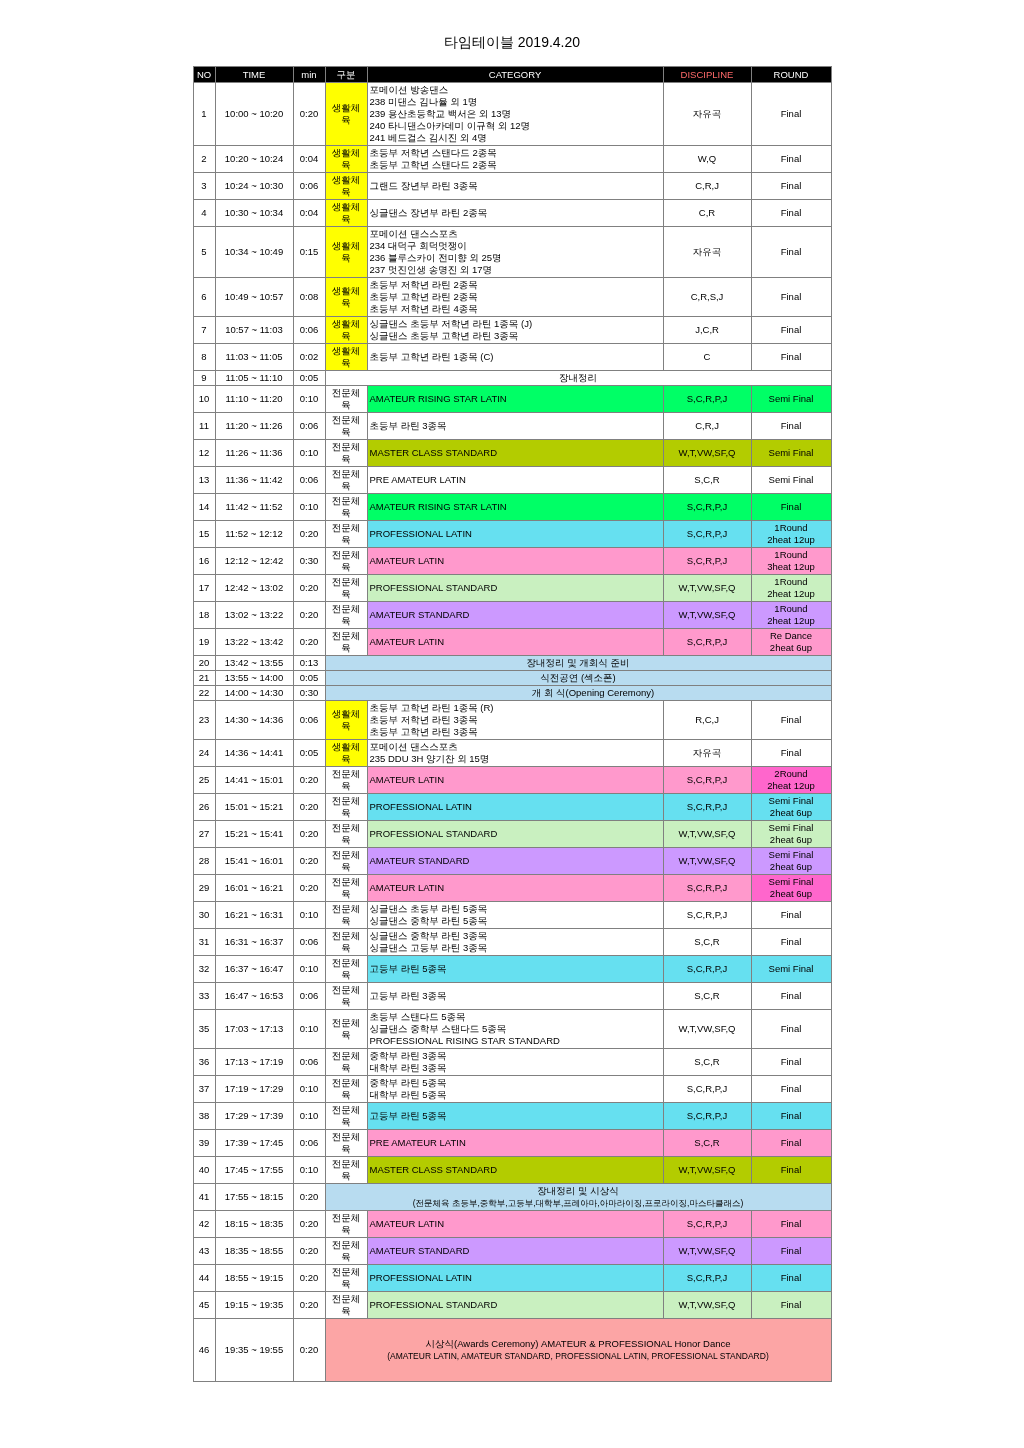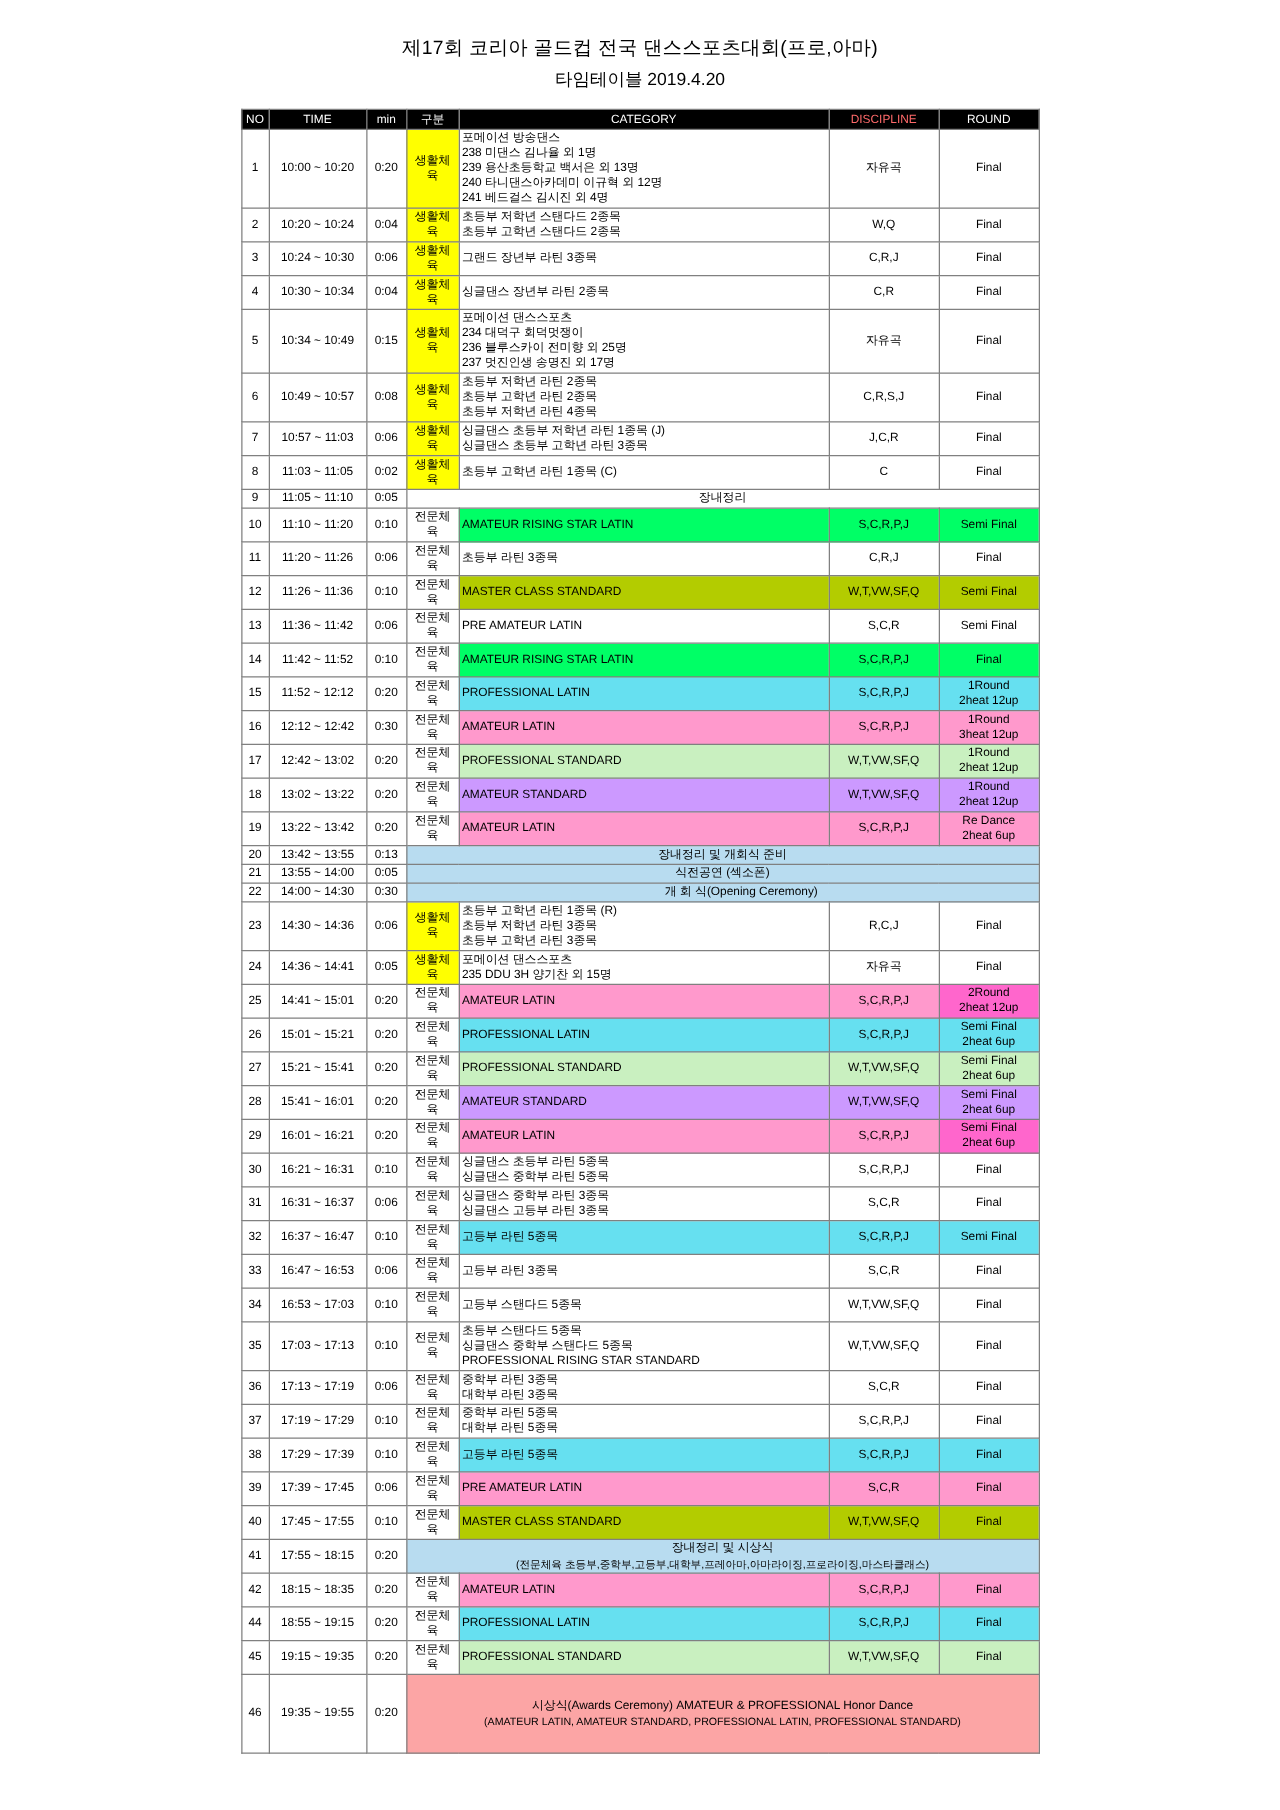--- a/index.html
+++ b/index.html
@@ -23,21 +23,20 @@
   td.cat{text-align:left;padding-left:6px;}
   .cellline{display:block;}
   .sub{font-size:8.5px;}
   .span-full{text-align:center;margin-top:16px;}
 </style>
 </head>
 <body>
 
 <div class="page">
   <div class="title-block">
-    <div class="title1">제17회 코리아 골드컵 전국 댄스스포츠대회(프로,아마)</div>
     <div class="title2">타임테이블  2019.4.20</div>
   </div>
 
   <table class="tt">
     <colgroup>
       <col class="c-no">
         <col class="c-time">
         <col class="c-min">
         <col class="c-gubun">
       <col class="c-cat">
@@ -447,31 +446,20 @@
           <td class="time">16:47 ~ 16:53</td>
           <td class="min">0:06</td>
           <td class="gubun">전문체육</td>
           <td class="cat">
             <span class="cellline">고등부 라틴 3종목</span>
           </td>
           <td class="disc">S,C,R</td>
           <td class="round">Final</td>
         </tr>
         <tr>
-          <td class="no">34</td>
-          <td class="time">16:53 ~ 17:03</td>
-          <td class="min">0:10</td>
-          <td class="gubun">전문체육</td>
-          <td class="cat">
-            <span class="cellline">고등부 스탠다드 5종목</span>
-          </td>
-          <td class="disc">W,T,VW,SF,Q</td>
-          <td class="round">Final</td>
-        </tr>
-        <tr>
           <td class="no">35</td>
           <td class="time">17:03 ~ 17:13</td>
           <td class="min">0:10</td>
           <td class="gubun">전문체육</td>
           <td class="cat">
             <span class="cellline">초등부 스탠다드 5종목</span>
             <span class="cellline">싱글댄스 중학부 스탠다드 5종목</span>
             <span class="cellline">PROFESSIONAL RISING STAR STANDARD</span>
           </td>
           <td class="disc">W,T,VW,SF,Q</td>
@@ -546,20 +534,31 @@
         <tr>
           <td class="no">42</td>
           <td class="time">18:15 ~ 18:35</td>
           <td class="min">0:20</td>
           <td class="gubun">전문체육</td>
           <td class="cat" style="background: rgb(255, 153, 204);">
             <span class="cellline">AMATEUR LATIN</span>
           </td>
           <td class="disc" style="background: rgb(255, 153, 204);">S,C,R,P,J</td>
           <td class="round" style="background: rgb(255, 153, 204);">Final</td>
+        </tr>
+        <tr>
+          <td class="no">43</td>
+          <td class="time">18:35 ~ 18:55</td>
+          <td class="min">0:20</td>
+          <td class="gubun">전문체육</td>
+          <td class="cat" style="background: rgb(204, 153, 255);">
+            <span class="cellline">AMATEUR STANDARD</span>
+          </td>
+          <td class="disc" style="background: rgb(204, 153, 255);">W,T,VW,SF,Q</td>
+          <td class="round" style="background: rgb(204, 153, 255);">Final</td>
         </tr>
         <tr>
           <td class="no">44</td>
           <td class="time">18:55 ~ 19:15</td>
           <td class="min">0:20</td>
           <td class="gubun">전문체육</td>
           <td class="cat" style="background: rgb(102, 224, 240);">
             <span class="cellline">PROFESSIONAL LATIN</span>
           </td>
           <td class="disc" style="background: rgb(102, 224, 240);">S,C,R,P,J</td>

